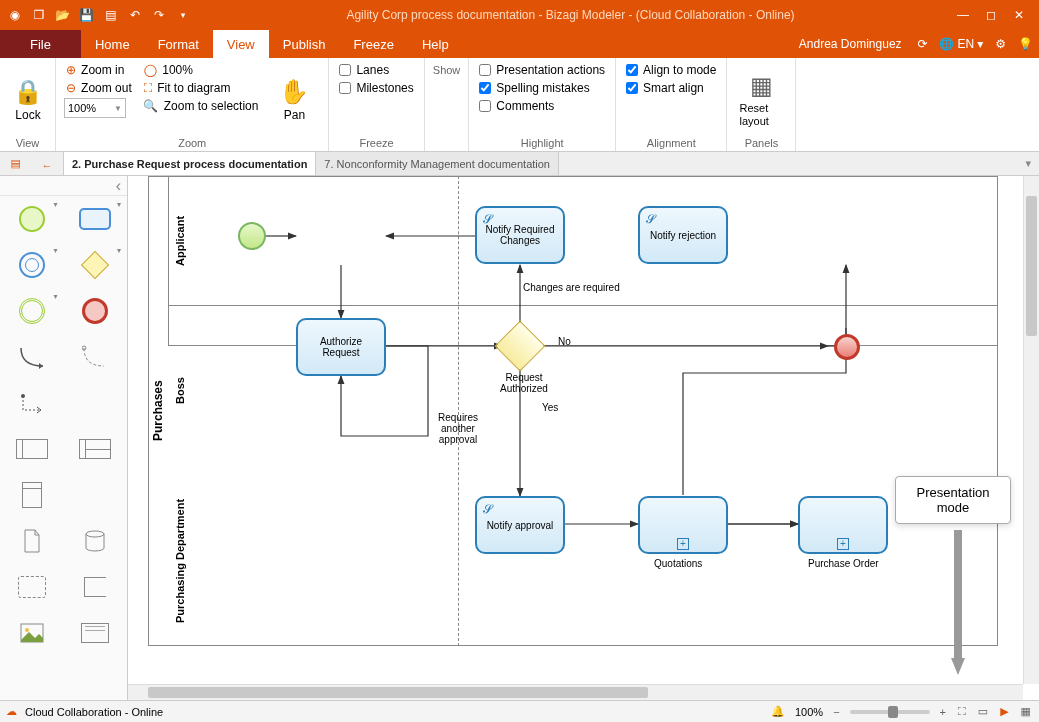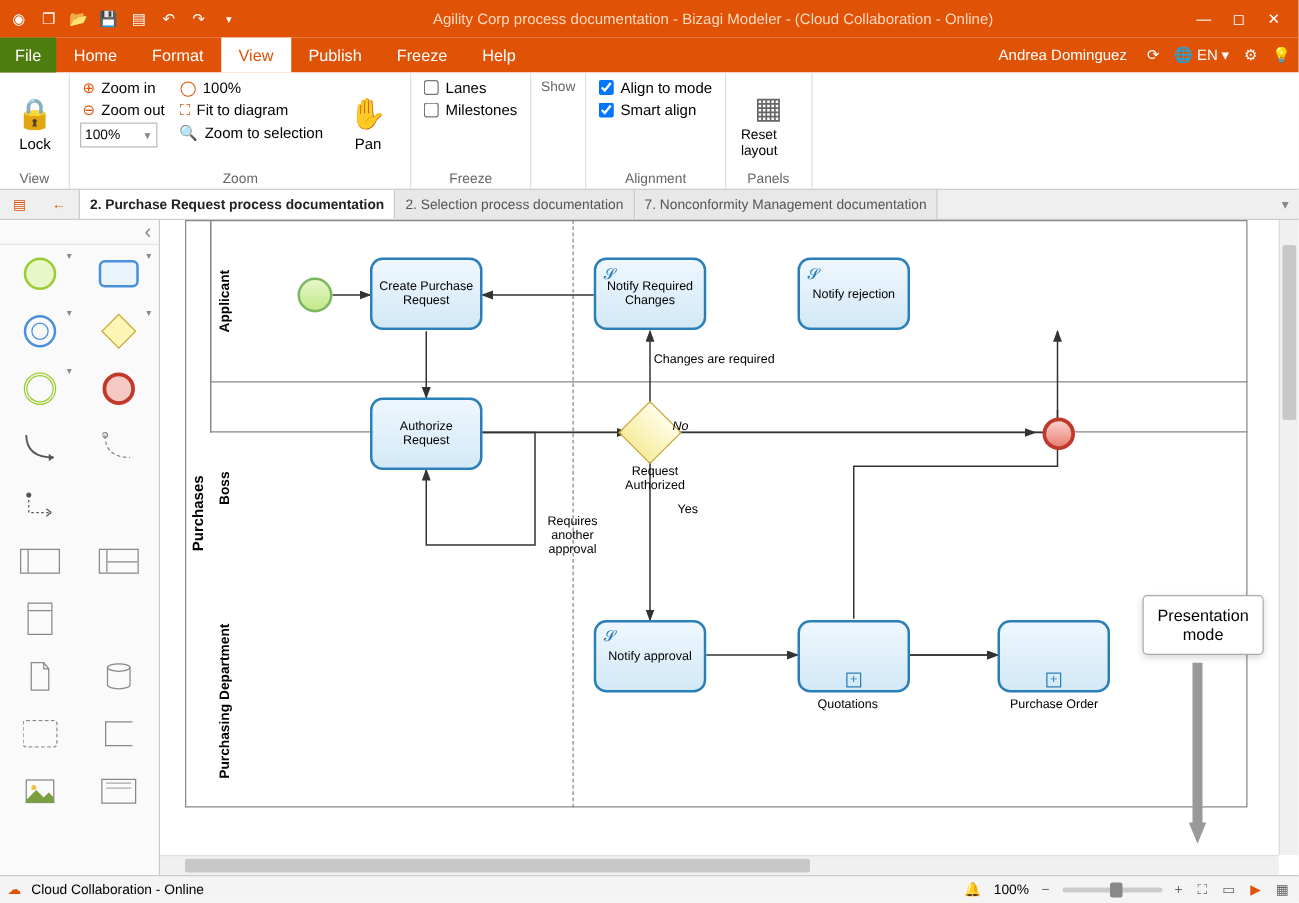--- a/index.html
+++ b/index.html
@@ -6,21 +6,21 @@
 body { width: 1039px; height: 722px; overflow: hidden; background: #f0f0f0; position: relative; }
 
 .titlebar { height: 30px; background: #e05206; display: flex; align-items: center; color: #fff; font-size: 12px; }
 .titlebar .qat { display: flex; gap: 6px; padding: 0 6px; }
 .titlebar .qat-btn { width: 18px; height: 18px; display: flex; align-items: center; justify-content: center; cursor: pointer; color:#fff; }
 .titlebar .title { flex: 1; text-align: center; white-space: nowrap; overflow: hidden; color:#ffd9bf;}
 .titlebar .wnd-btns { display: flex; gap: 4px; padding: 0 8px; }
 .titlebar .wnd-btn { width: 24px; height: 24px; display: flex; align-items: center; justify-content: center; cursor: pointer; }
 
 .menubar { height: 28px; background: #e05206; display: flex; align-items: center; color: #fff; font-size: 13px; }
-.menubar .file { background: #4d7c0f; padding: 0 12px; height: 100%; display: flex; align-items: center; cursor: pointer; }
+.menubar .file { background: #7f1d1d; padding: 0 30px; height: 100%; display: flex; align-items: center; cursor: pointer; }
 .menubar .tab { padding: 0 14px; height: 100%; display: flex; align-items: center; cursor: pointer; }
 .menubar .tab.active { background: #fff; color: #e05206; }
 .menubar .spacer { flex: 1; }
 .menubar .user { padding: 0 10px; font-size: 12px; }
 .menubar .rbtn { padding: 0 6px; cursor: pointer; font-size: 12px; display:flex; align-items:center; gap:3px;}
 
 .ribbon { height: 94px; background: #fff; border-bottom: 1px solid #ccc; display: flex; font-size: 12px; }
 .rgroup { border-right: 1px solid #e0e0e0; padding: 4px 8px 2px; display: flex; flex-direction: column; }
 .rgroup .body { flex: 1; display: flex; gap: 8px; }
 .rgroup .lbl { text-align: center; color: #666; font-size: 11px; padding-top: 2px; }
@@ -59,21 +59,21 @@
 .end-ev { position:absolute; width:26px; height:26px; border:3px solid #c0392b; border-radius:50%; background:linear-gradient(#f9d1cd,#e98076);}
 .txt { position:absolute; font-size:10px; text-align:center; white-space:nowrap;}
 .dash-v { position:absolute; border-left:1px dashed #888; }
 svg.flows { position:absolute; left:0; top:0; }
 
 .vscroll { position:absolute; right:0; top:0; bottom:16px; width:16px; background:#f0f0f0; border-left:1px solid #ddd;}
 .vscroll .thumb{ position:absolute; left:2px; right:2px; top:20px; height:140px; background:#c8c8c8; border-radius:2px;}
 .hscroll { position:absolute; left:0; right:16px; bottom:0; height:16px; background:#f0f0f0; border-top:1px solid #ddd;}
 .hscroll .thumb{ position:absolute; top:2px; bottom:2px; left:20px; width:500px; background:#c8c8c8; border-radius:2px;}
 
-.tooltip { position:absolute; right:28px; top:300px; width:97px; background:#fff; border:1px solid #aaa; border-radius:4px; padding:8px 6px; text-align:center; font-size:13px; box-shadow:0 2px 6px rgba(0,0,0,0.15);}
+.tooltip { position:absolute; right:28px; top:300px; width:116px; background:#fff; border:1px solid #aaa; border-radius:4px; padding:8px 6px; text-align:center; font-size:13px; box-shadow:0 2px 6px rgba(0,0,0,0.15);}
 .tip-arrow { position:absolute; right:74px; top:354px; width:14px; }
 
 .statusbar { position: absolute; bottom: 0; left: 0; right: 0; height: 22px; background: #f4f4f4; border-top: 1px solid #ccc; display: flex; align-items: center; font-size: 11px; padding: 0 6px; gap: 8px; }
 .statusbar .spacer { flex: 1; }
 .statusbar .sbtn { cursor:pointer; color:#666; padding:0 2px;}
 .slider { width:80px; height:4px; background:#ccc; position:relative; border-radius:2px;}
 .slider .knob{ position:absolute; left:38px; top:-4px; width:10px; height:12px; background:#888; border-radius:2px;}
 </style>
 </head>
 <body>
@@ -175,20 +175,39 @@
       </div>
     <div class="lbl">Freeze</div>
   </div>
   <div class="rgroup">
     <div class="lbl">Show</div>
   </div>
   <div class="rgroup">
     <div class="body">
         <div class="rcol">
       <label class="chk">
+            <input type="checkbox" style="">
+            <span>Presentation actions</span>
+          </label>
+      <label class="chk">
+            <input type="checkbox" checked="" style="">
+            <span>Spelling mistakes</span>
+          </label>
+      <label class="chk">
+            <input type="checkbox" style="">
+            <span>Comments</span>
+          </label>
+    </div>
+      </div>
+    <div class="lbl">Highlight</div>
+  </div>
+  <div class="rgroup">
+    <div class="body">
+        <div class="rcol">
+      <label class="chk">
             <input type="checkbox" checked="" style="">
             <span>Align to mode</span>
           </label>
       <label class="chk">
             <input type="checkbox" checked="" style="">
             <span>Smart align</span>
           </label>
     </div>
       </div>
     <div class="lbl">Alignment</div>
@@ -203,21 +222,20 @@
     <div class="lbl">Panels</div>
   </div>
 </div>
 
 <div class="doctabs">
   <div class="pre">
     <span style="color:#e05206;">▤</span>
     <span style="color:#e05206;">←</span>
   </div>
   <div class="doctab active">2. Purchase Request process documentation</div>
-  <div class="doctab">2. Selection process documentation</div>
   <div class="doctab">7. Nonconformity Management documentation</div>
   <div class="end">
       <span>▾</span>
     </div>
 </div>
 
 <div class="workspace">
   <div class="palette">
     <div class="hdr">
         <span>‹</span>
@@ -354,23 +372,20 @@
           <path d="M600 348 L670 348"></path>
           <path d="M555 319 L555 197 L718 197 L718 170 M712 170 l6 -4 l6 4" marker-end=""></path>
           <path d="M718 170 L718 89"></path>
           <path d="M718 152 L718 170" marker-end=""></path>
           <path d="M700 170 L718 170" marker-end=""></path>
           <path d="M600 348 L670 348" marker-end=""></path>
         </g>
       </svg>
 
       <div class="start-ev" style="left:110px;top:46px;"></div>
-      <div class="task" style="left:168px;top:30px;">
-          <span>Create Purchase Request</span>
-        </div>
       <div class="task" style="left:168px;top:142px;">
           <span>Authorize Request</span>
         </div>
       <div class="gateway" style="left:374px;top:152px;"></div>
       <div class="task" style="left:347px;top:30px;">
           <span class="marker">𝓢</span>
           <span>Notify Required Changes</span>
         </div>
       <div class="task" style="left:510px;top:30px;">
           <span class="marker">𝓢</span>
@@ -382,21 +397,21 @@
           <span>Notify approval</span>
         </div>
       <div class="task" style="left:510px;top:320px;">
           <span class="plus">+</span>
         </div>
       <div class="task" style="left:670px;top:320px;">
           <span class="plus">+</span>
         </div>
 
       <div class="txt" style="left:395px;top:106px;">Changes are required</div>
-      <div class="txt" style="left:410px;top:160px;font-style:italic;">No</div>
+      <div class="txt" style="left:430px;top:160px;">No</div>
       <div class="txt" style="left:366px;top:196px; white-space:normal; width:60px;">Request<br>Authorized</div>
       <div class="txt" style="left:414px;top:226px;">Yes</div>
       <div class="txt" style="left:300px;top:236px; white-space:normal; width:60px;">Requires<br>another<br>approval</div>
       <div class="txt" style="left:526px;top:382px;">Quotations</div>
       <div class="txt" style="left:680px;top:382px;">Purchase Order</div>
     </div>
 
     <div class="tooltip">Presentation mode</div>
     <svg class="tip-arrow" width="14" height="150">
         <path d="M7 0 L7 130" stroke="#999" stroke-width="8"></path>

